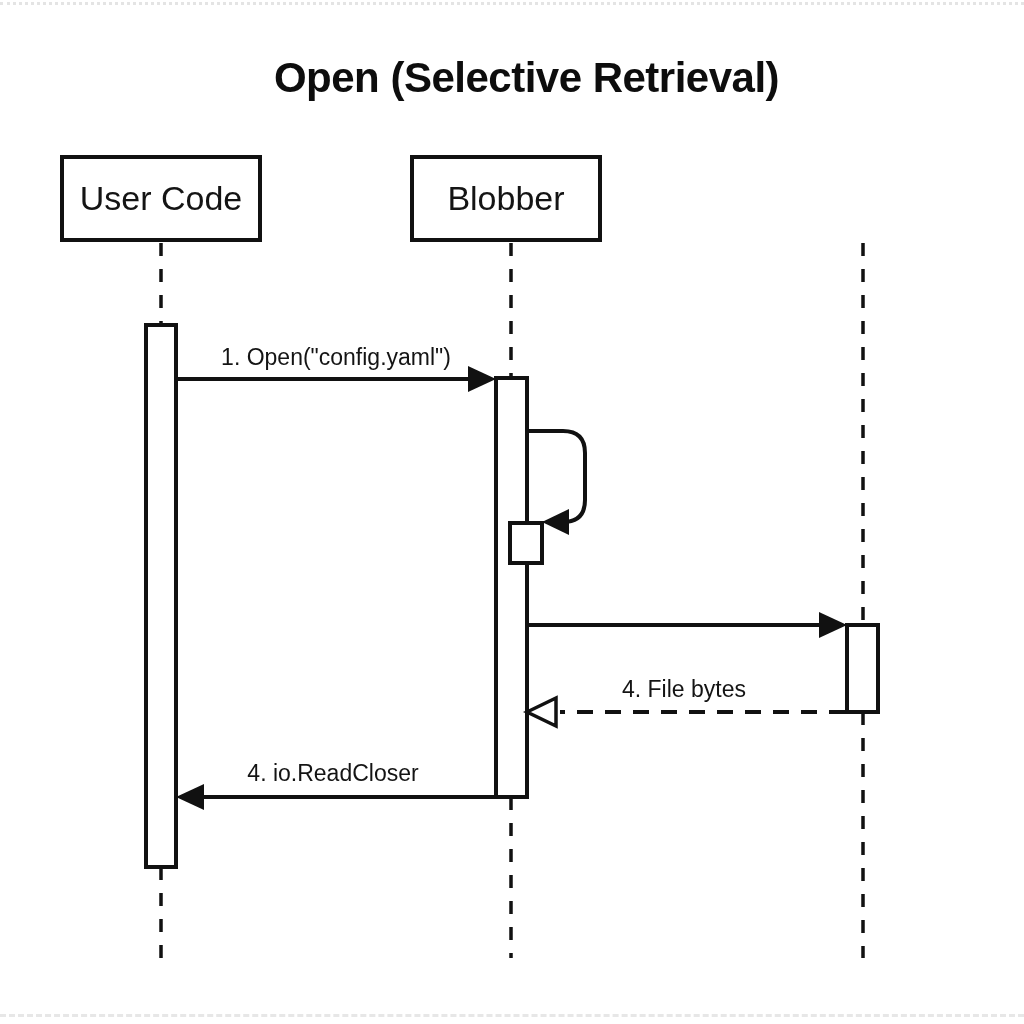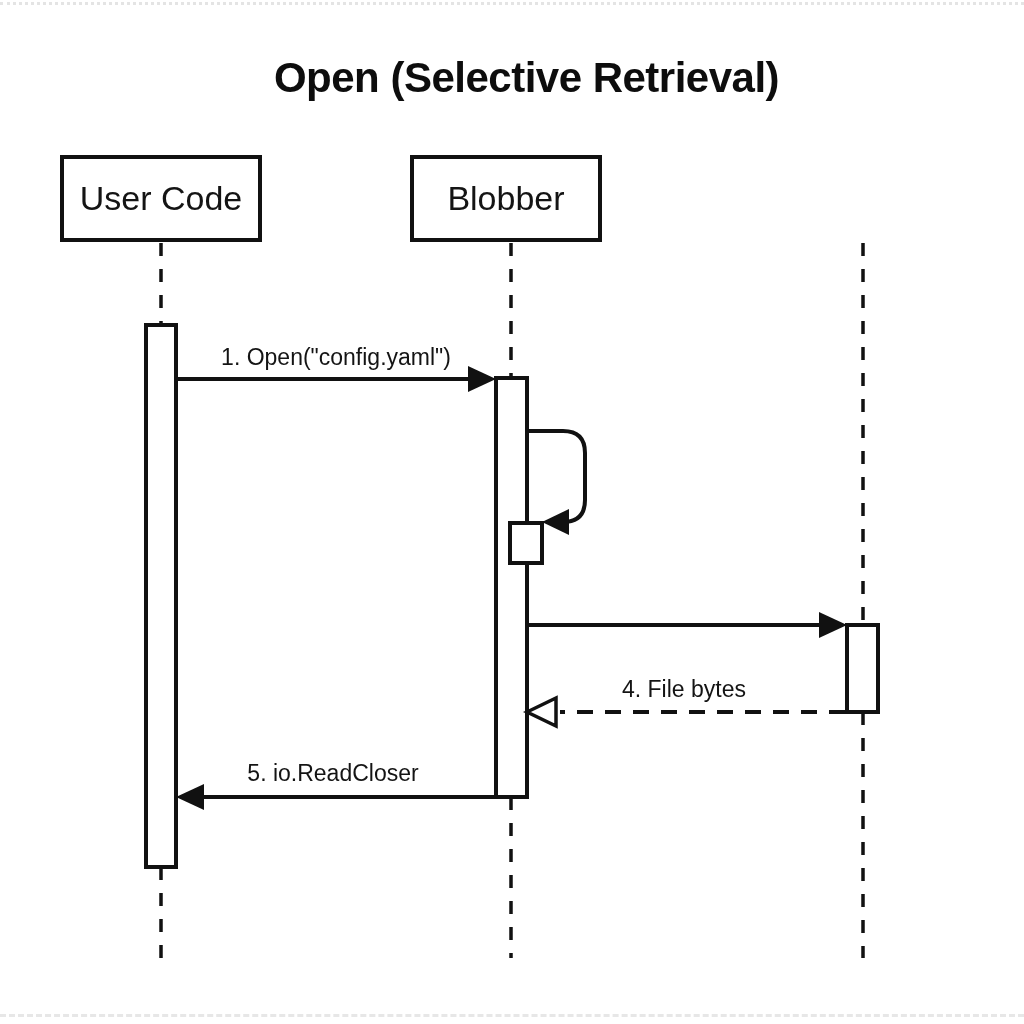--- a/index.html
+++ b/index.html
@@ -123,16 +123,16 @@
       <polygon points="176,797 204,784 204,810" fill="#111111"></polygon>
     </g>
   </svg>
 
   <div class="msg-label msg-1 center-anchor">1. Open("config.yaml")</div>
 
 
 
   <div class="msg-label msg-4 center-anchor">4. File bytes</div>
 
-  <div class="msg-label msg-5 center-anchor">5. io.ReadCloser</div>
+  <div class="msg-label msg-5 center-anchor">4. io.ReadCloser</div>
 
   <div class="edge-bottom"></div>
 </div>
 
 </body></html>

